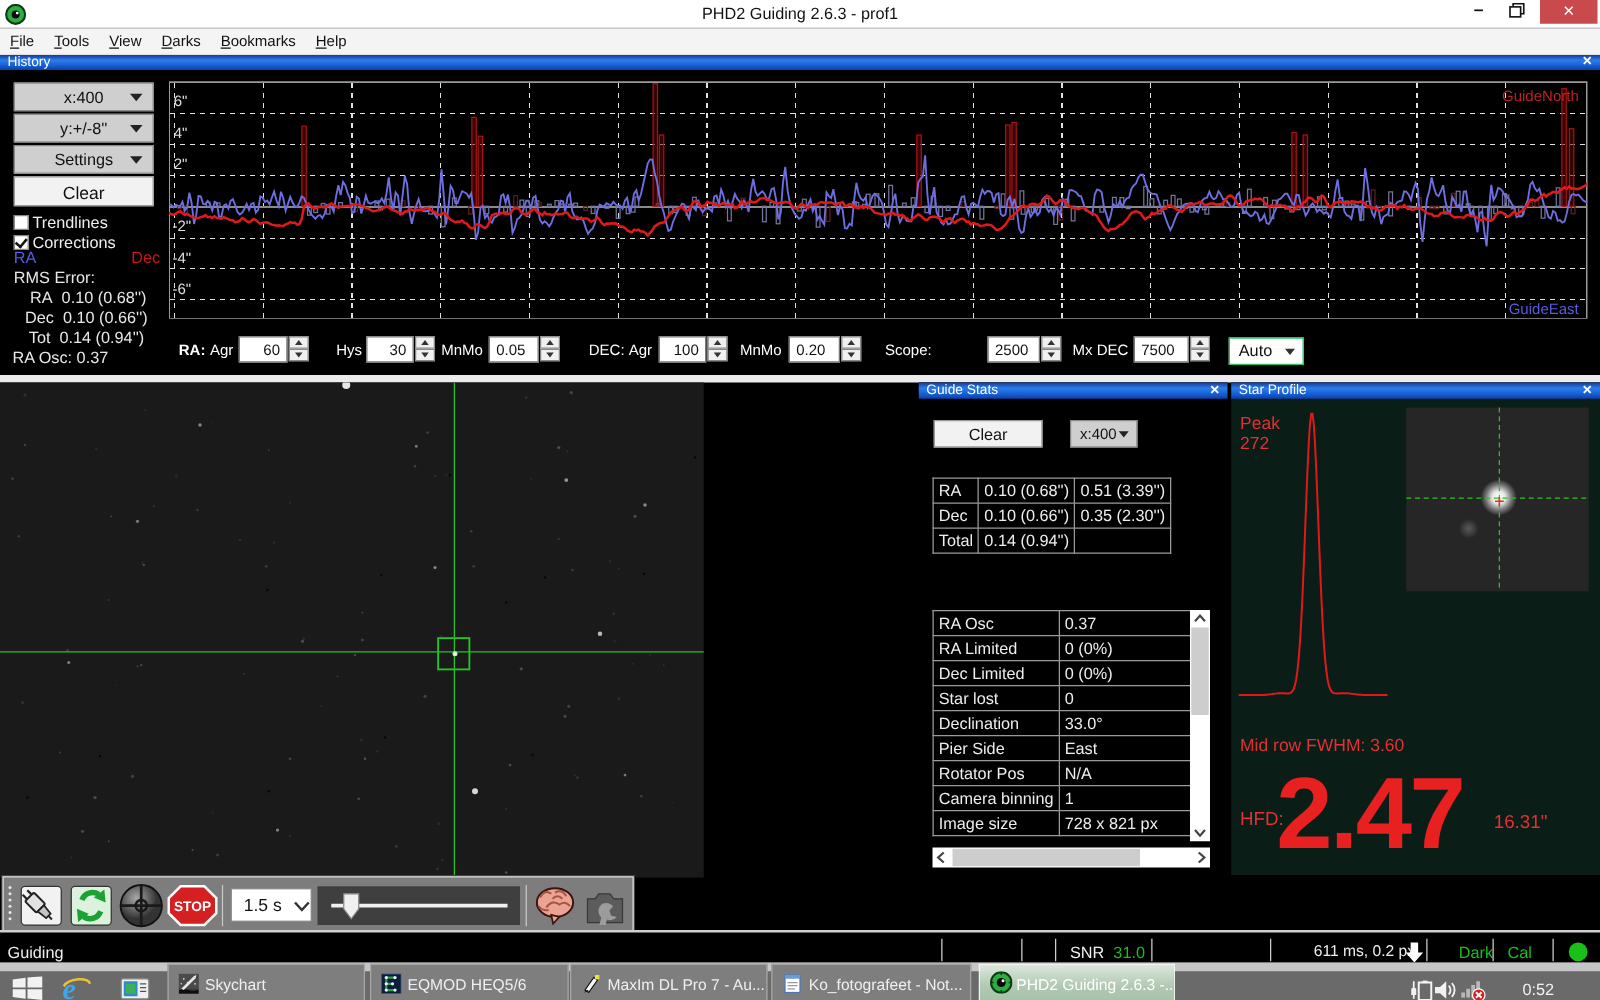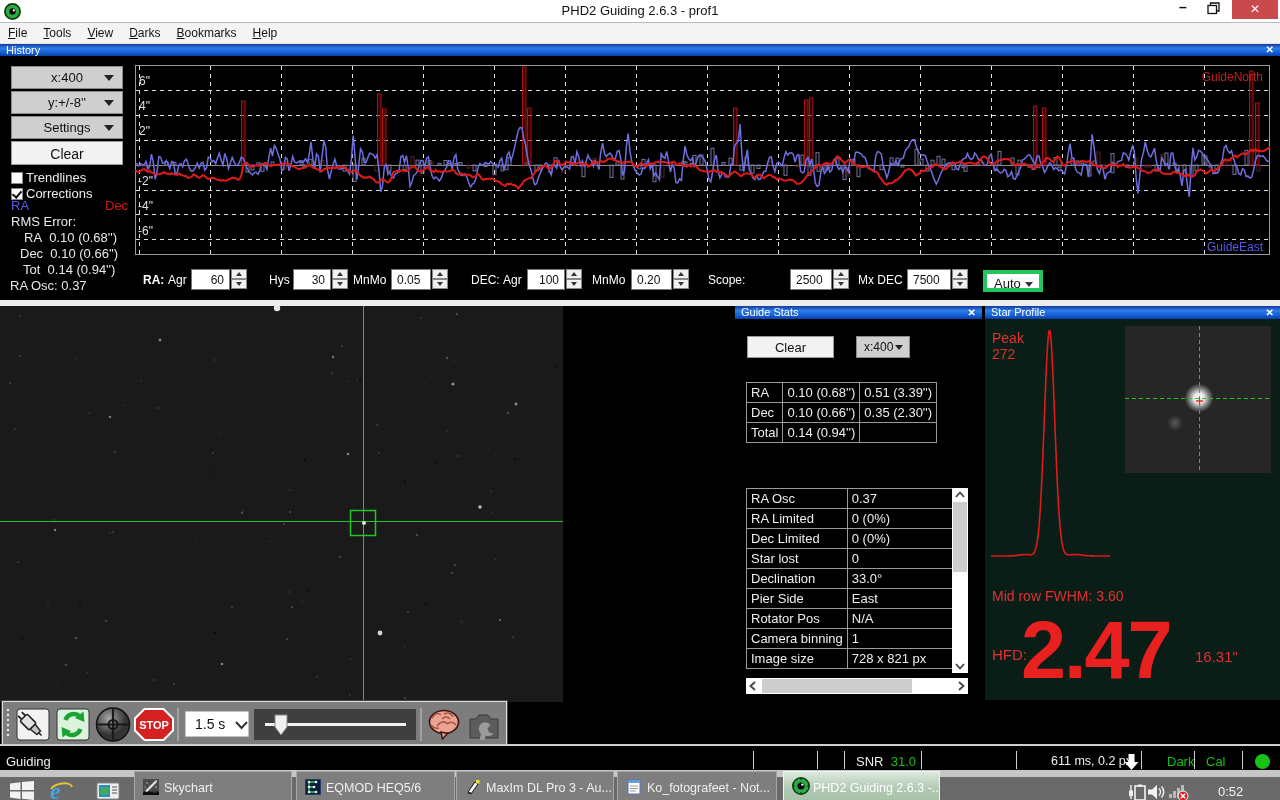--- a/index.html
+++ b/index.html
@@ -20,21 +20,21 @@
 .cbrow{position:absolute;left:11px;height:14px;font-size:13px;color:#eee}
 .cb{display:inline-block;width:12px;height:12px;background:#fff;border:1px solid #888;vertical-align:-2px;margin-right:3px;position:relative}
 .cb.ck:after{content:"";position:absolute;left:2px;top:0px;width:4px;height:7px;border:solid #111;border-width:0 2px 2px 0;transform:rotate(40deg)}
 .wtxt{position:absolute;color:#e8e8e8;font-size:13px;white-space:nowrap}
 #ctrlrow{left:0;top:0;width:1280px;height:300px;color:#fff;font-size:12px}
 .spininp2{top:269px;height:21px;background:#fff;color:#111;border:1px solid #777;font-size:12px;padding-top:3px}
 .spbox{top:269px;width:16px;height:21px}
 .spup,.spdn{display:block;width:16px;height:10px;background:#f0f0f0;border:1px solid #888;position:relative}
 .spup:after{content:"";position:absolute;left:4px;top:2px;border-left:3px solid transparent;border-right:3px solid transparent;border-bottom:4px solid #333}
 .spdn:after{content:"";position:absolute;left:4px;top:2px;border-left:3px solid transparent;border-right:3px solid transparent;border-top:4px solid #333}
-#autosel{width:60px;height:22px;background:#fff;border:4px solid #22c55e;color:#111;font-size:13px;line-height:20px;padding-left:7px}
+#autosel{width:60px;height:22px;background:#fff;border:1px solid #22c55e;color:#111;font-size:13px;line-height:20px;padding-left:7px}
 #autosel:after{content:"";position:absolute;right:6px;top:8px;border-left:4px solid transparent;border-right:4px solid transparent;border-top:5px solid #333}
 #sash{left:0;top:300px;width:1280px;height:6px;background:#ececec}
 #starfield{left:0;top:306px;width:563px;height:396px;background:#1a1a1a}
 .winhead{position:absolute;height:13px;background:linear-gradient(#16399a,#2b7de8 35%,#1660d5 70%,#0a3fa8);color:#fff;font-size:11px;line-height:13px;padding-left:6px}
 #gstats{left:735px;top:306px;width:247px;height:394px;background:#000}
 #sprof{left:985px;top:306px;width:295px;height:394px;background:#0b1d17}
 .gtab{position:absolute;border-collapse:collapse;color:#eee;font-size:13px}
 .gtab td{border:1px solid #9a9a9a;padding:0 4px;height:20px;white-space:nowrap}
 #toolbar{left:2px;top:701px;width:505px;height:46px;background:#7d7d7d;border:1px solid #ddd;box-shadow:0 0 0 1px #444}
 #statusbar{left:0;top:744px;width:1280px;height:26px;background:#000;color:#eee;font-size:13px;border-top:2px solid #cfcfcf}
@@ -667,21 +667,21 @@
           <circle cx="4" cy="8" r="1.3"></circle>
           <circle cx="9" cy="8" r="1.3"></circle>
           <circle cx="4" cy="13" r="1.3"></circle>
           <circle cx="11" cy="13" r="1.3"></circle>
         </g>
       </svg><span class="tlab">EQMOD HEQ5/6</span></div>
  <div class="tbtn" style="left:456px;width:158px;top:-6px"><svg class="ticon" viewBox="0 0 16 16">
         <path d="M3 13 L10 3 L13 5 L6 15 Z" fill="#f8f8f8" stroke="#111" stroke-width="1"></path>
         <rect x="11" y="1" width="3.5" height="3.5" fill="#e8e23a"></rect>
         <path d="M2 15 l3 -2 1.5 1 z" fill="#111"></path>
-      </svg><span class="tlab">MaxIm DL Pro 3 - Au...</span></div>
+      </svg><span class="tlab">MaxIm DL Pro 7 - Au...</span></div>
  <div class="tbtn" style="left:617px;width:160px;top:-6px"><svg class="ticon" viewBox="0 0 16 16">
         <rect x="2" y="1" width="12" height="14" fill="#fff" stroke="#4a78b8"></rect>
         <rect x="2" y="1" width="12" height="3" fill="#6a9ad8"></rect>
         <line x1="4" y1="7" x2="12" y2="7" stroke="#999"></line>
         <line x1="4" y1="9.5" x2="12" y2="9.5" stroke="#999"></line>
         <line x1="4" y1="12" x2="10" y2="12" stroke="#999"></line>
       </svg><span class="tlab">Ko_fotografeet - Not...</span></div>
  <div class="tbtn" style="left:783px;width:157px;top:-6px;background:linear-gradient(#dce8dc,#b2c9b4 60%,#a8c2aa);border-color:#f0f5f0;color:#fff"><svg class="ticon" style="width:18px;height:18px;top:5px" viewBox="0 0 18 18">
         <circle cx="9" cy="9" r="8.2" fill="#2fab44" stroke="#0b3c14" stroke-width="1.6"></circle>
         <circle cx="9" cy="9" r="3.6" fill="#0a0a0a"></circle>

